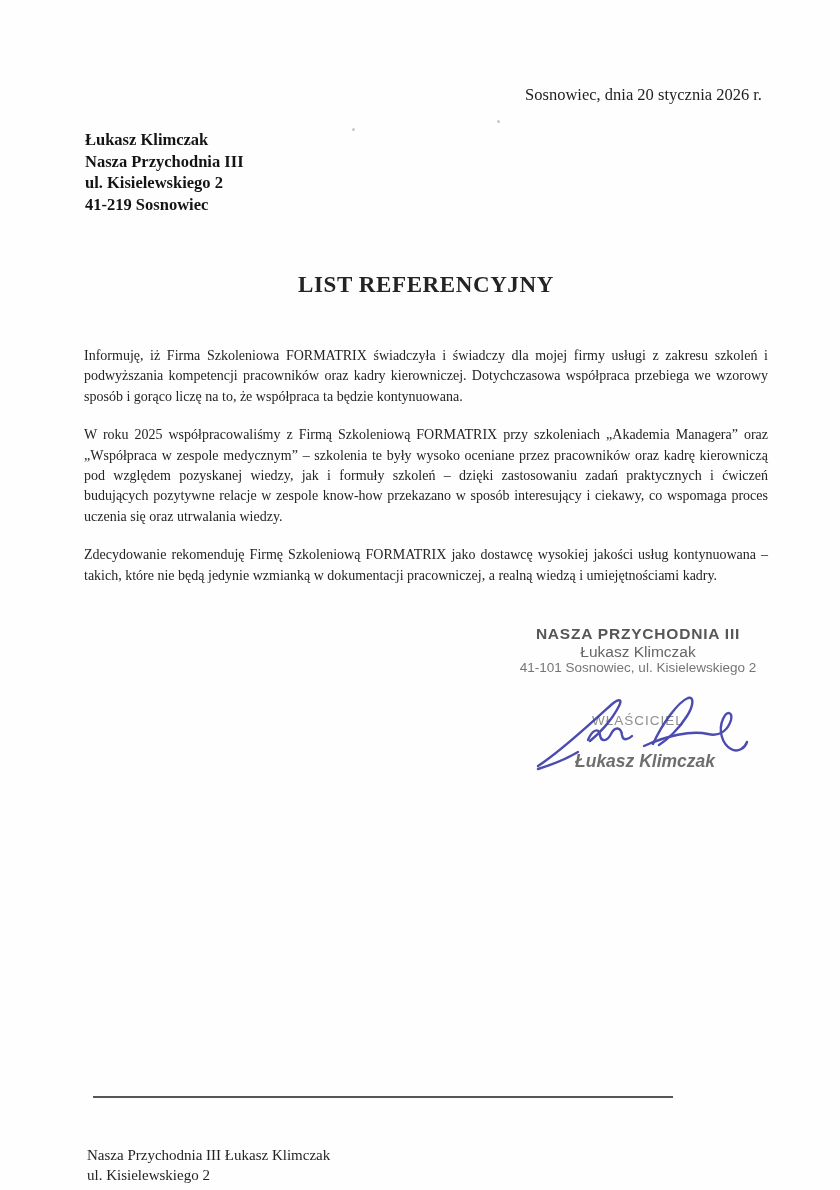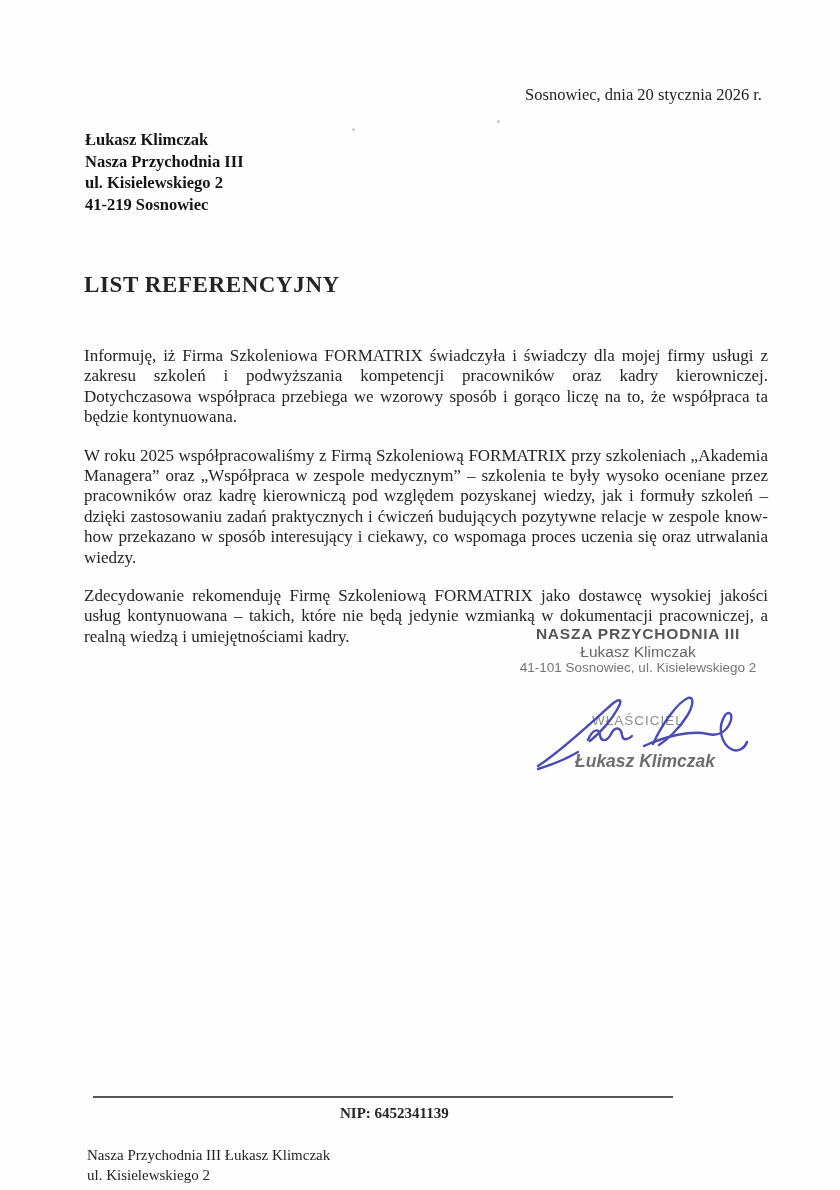--- a/index.html
+++ b/index.html
@@ -28,31 +28,32 @@
     font-weight: bold;
     font-size: 16.5px;
     line-height: 21.5px;
     color: #141414;
   }
   .doc-title {
     position: absolute;
     top: 272px;
     left: 84px;
     width: 684px;
+    text-align: center;
     font-size: 23px;
     font-weight: bold;
     letter-spacing: 0.6px;
     color: #242424;
   }
   .body-text {
     position: absolute;
     top: 346px;
     left: 84px;
     width: 684px;
-    font-size: 17px;
+    font-size: 14px;
     line-height: 20.4px;
     text-align: justify;
   }
   .body-text p { margin: 0 0 18px 0; }
   .stamp-block {
     position: absolute;
     top: 624px;
     left: 438px;
     width: 400px;
     text-align: center;
@@ -190,19 +191,18 @@
 
   <div class="footer-divider"></div>
 
   <div class="footer-left">
     <div>Nasza Przychodnia III Łukasz Klimczak</div>
     <div>ul. Kisielewskiego 2</div>
     <div>41-219 SOSNOWIEC</div>
   </div>
 
   <div class="footer-right">
-    <div class="label">NIP: 6452341139</div>
   </div>
 
   <div class="speck" style="top:128px; left:352px;"></div>
   <div class="speck" style="top:120px; left:497px;"></div>
 
 </div>
 
 </body></html>

